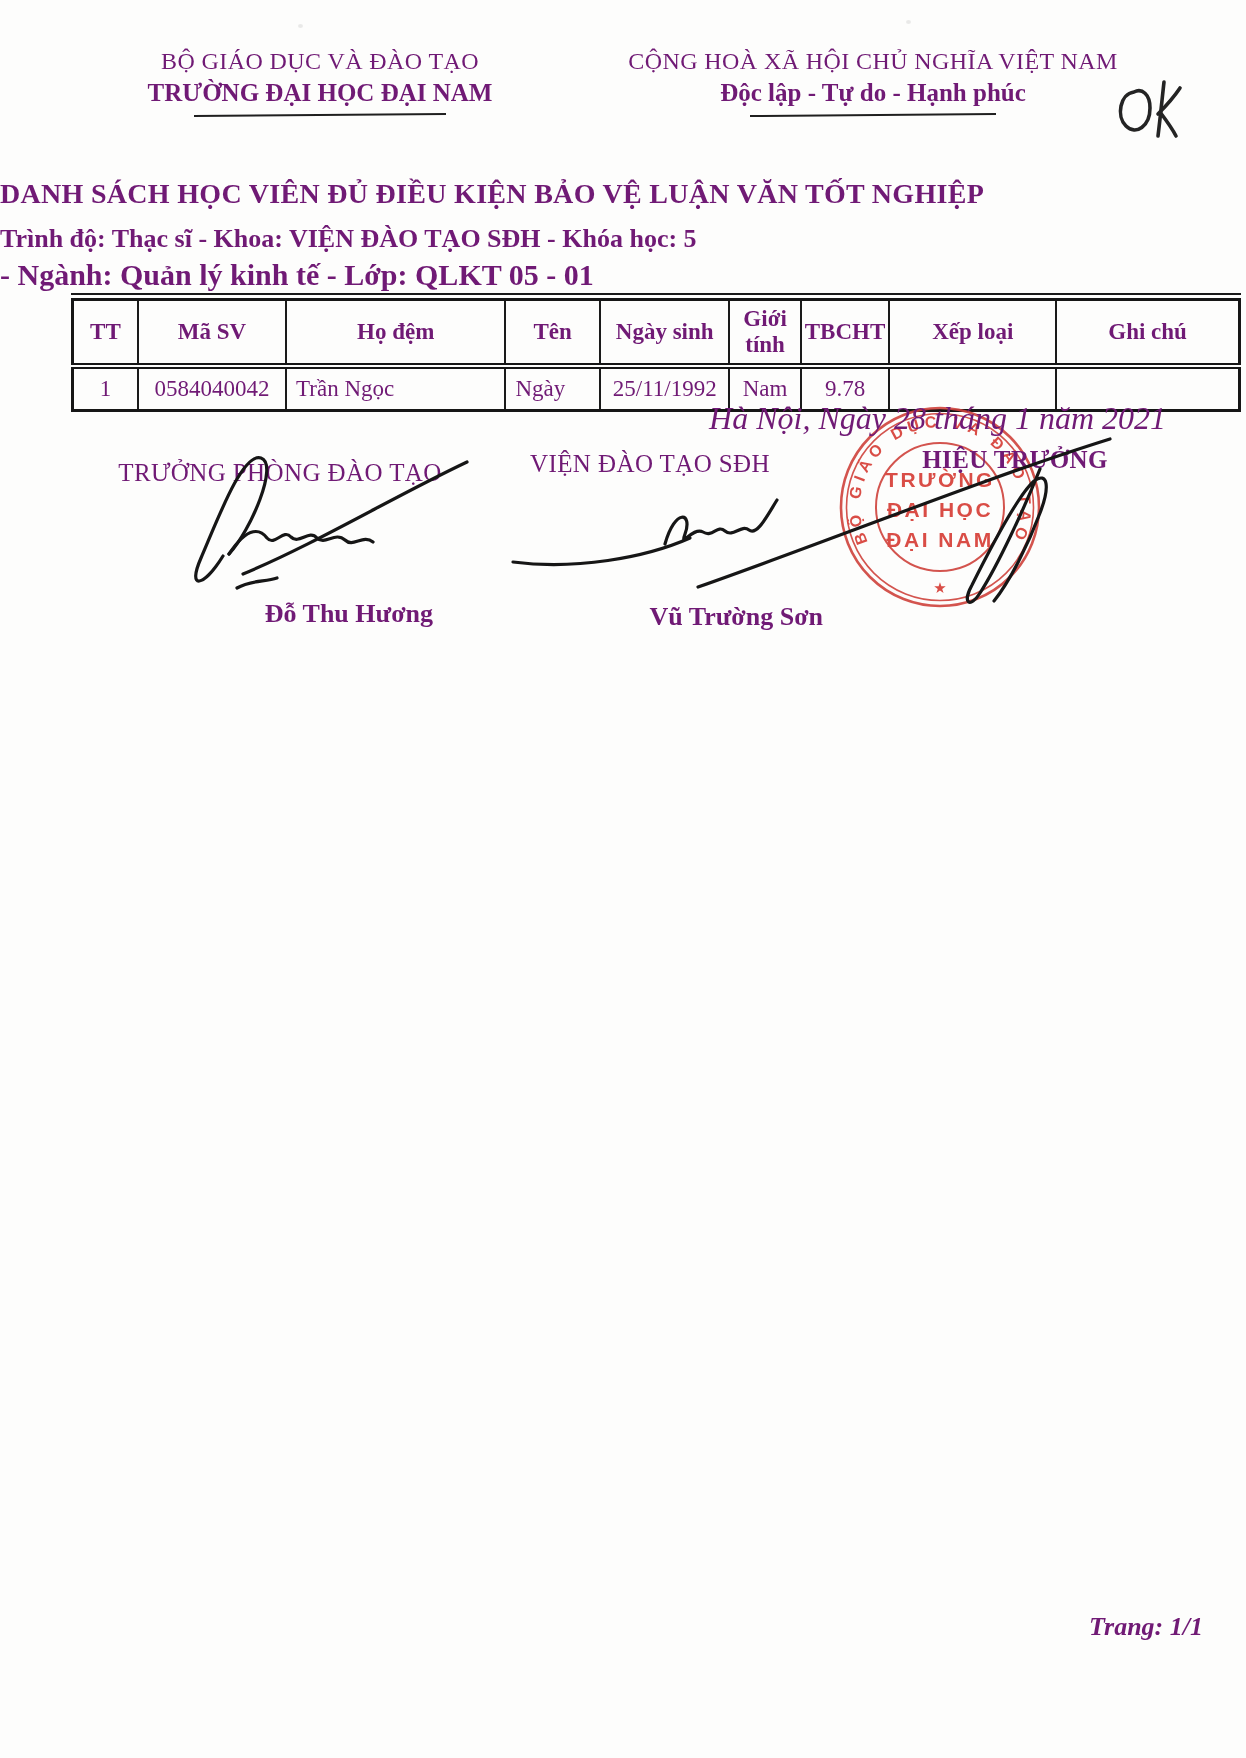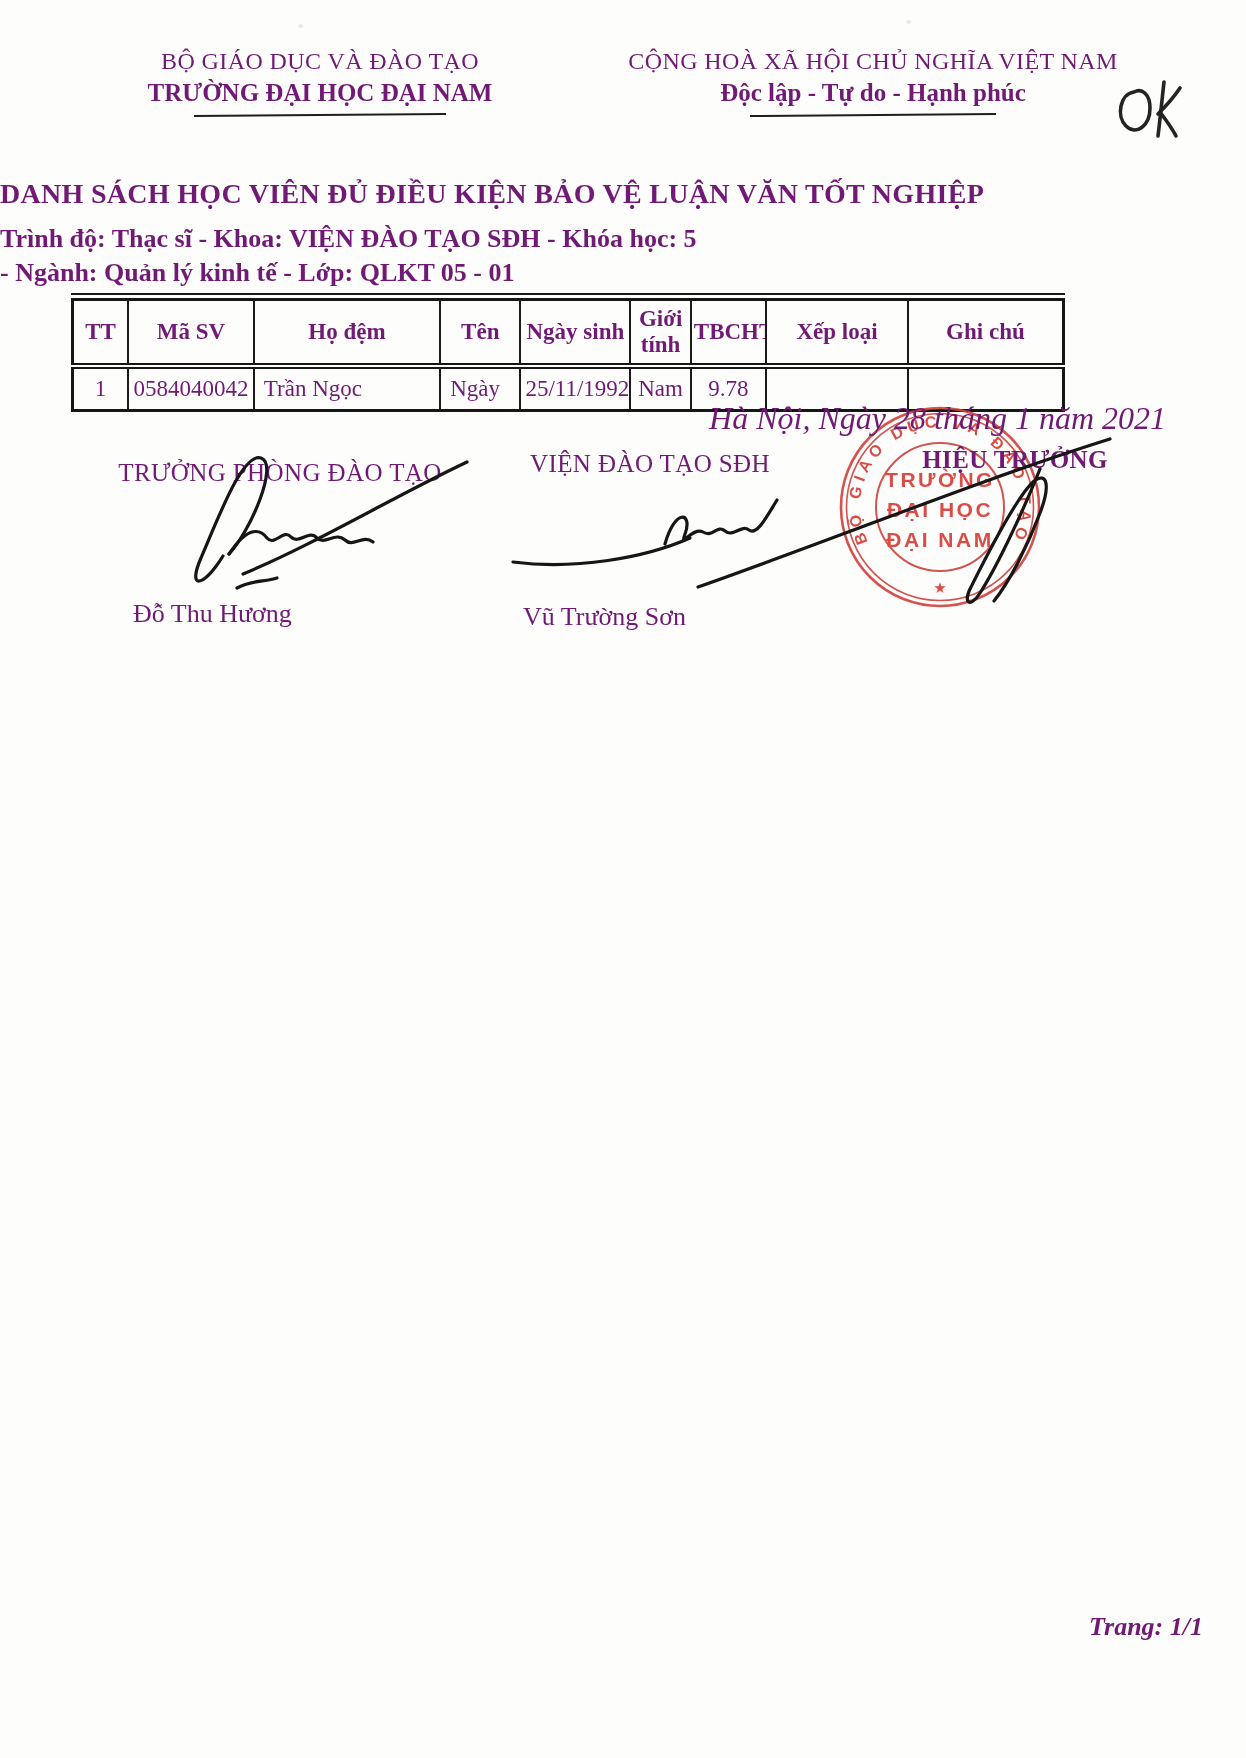--- a/index.html
+++ b/index.html
@@ -16,36 +16,36 @@
   .hdr-right { left:596px; top:48px;  width:554px; text-align:center; }
   .hdr-line1 { font-size:24px; letter-spacing:0.4px; white-space:nowrap; }
   .hdr-line2 { font-size:25px; font-weight:bold; margin-top:4px; white-space:nowrap; }
   .hdr-rule  { height:0; border-top:2px solid #1f1f1f; margin:7px auto 0; transform:rotate(-0.5deg); }
   .rule-l { width:252px; }
   .rule-r { width:246px; }
 
   
   .doc-title { left:0; top:178px; width:100%; font-size:28px; font-weight:bold; letter-spacing:0.3px; white-space:nowrap; }
   .doc-sub1  { left:0; top:224px; width:100%; font-size:26px; font-weight:bold; }
-  .doc-sub2  { left:0; top:258px; width:100%; font-size:26px; font-weight:bold; }
+  .doc-sub2  { left:0; top:258px; width:100%; font-size:30px; font-weight:bold; }
 
   
-  .tbl-wrap { left:71px; top:293px; width:994px; border-top:2px solid #1a1a1a; padding-top:3px; }
+  .tbl-wrap { left:71px; top:293px; width:1170px; border-top:2px solid #1a1a1a; padding-top:3px; }
   table { width:100%; border-collapse:collapse; table-layout:fixed; border:3px solid #161616; }
   th, td { border:2px solid #1a1a1a; overflow:hidden; }
   th { height:62px; font-size:23px; font-weight:bold; line-height:1.12; text-align:center; padding:0 2px;
        border-bottom:6px double #161616; }
   td { height:40px; font-size:23px; vertical-align:middle; padding:0 4px; }
   .ta-c { text-align:center; }
   .ta-l { text-align:left; padding-left:9px; }
 
   
   .date-line { right:80px; top:400px; font-size:32px; font-weight:normal; font-style:italic; z-index:3; white-space:nowrap; }
   .sig-title { font-size:25px; letter-spacing:0.4px; text-align:center; white-space:nowrap; z-index:3; }
-  .sig-name  { font-size:26px; font-weight:normal; text-align:left; white-space:nowrap; z-index:5; }
+  .sig-name  { font-size:26px; font-weight:bold; text-align:right; white-space:nowrap; z-index:5; }
   .st1 { left:105px; top:459px; width:350px; }
   .st2 { left:495px; top:450px; width:310px; }
   .st3 { left:860px; top:446px; width:310px;font-weight:bold; }
   .sn1 { left:133px; top:599px; width:300px; }
   .sn2 { left:523px; top:602px; width:300px; }
   .sn3 { left:893px; top:596px; width:300px; }
 
   .ink { position:absolute; z-index:4; }
   .ink path { fill:none; stroke:#161616; stroke-width:3.2; stroke-linecap:round; stroke-linejoin:round; }
   .ok-note path { stroke:#242424; stroke-width:3.6; }

